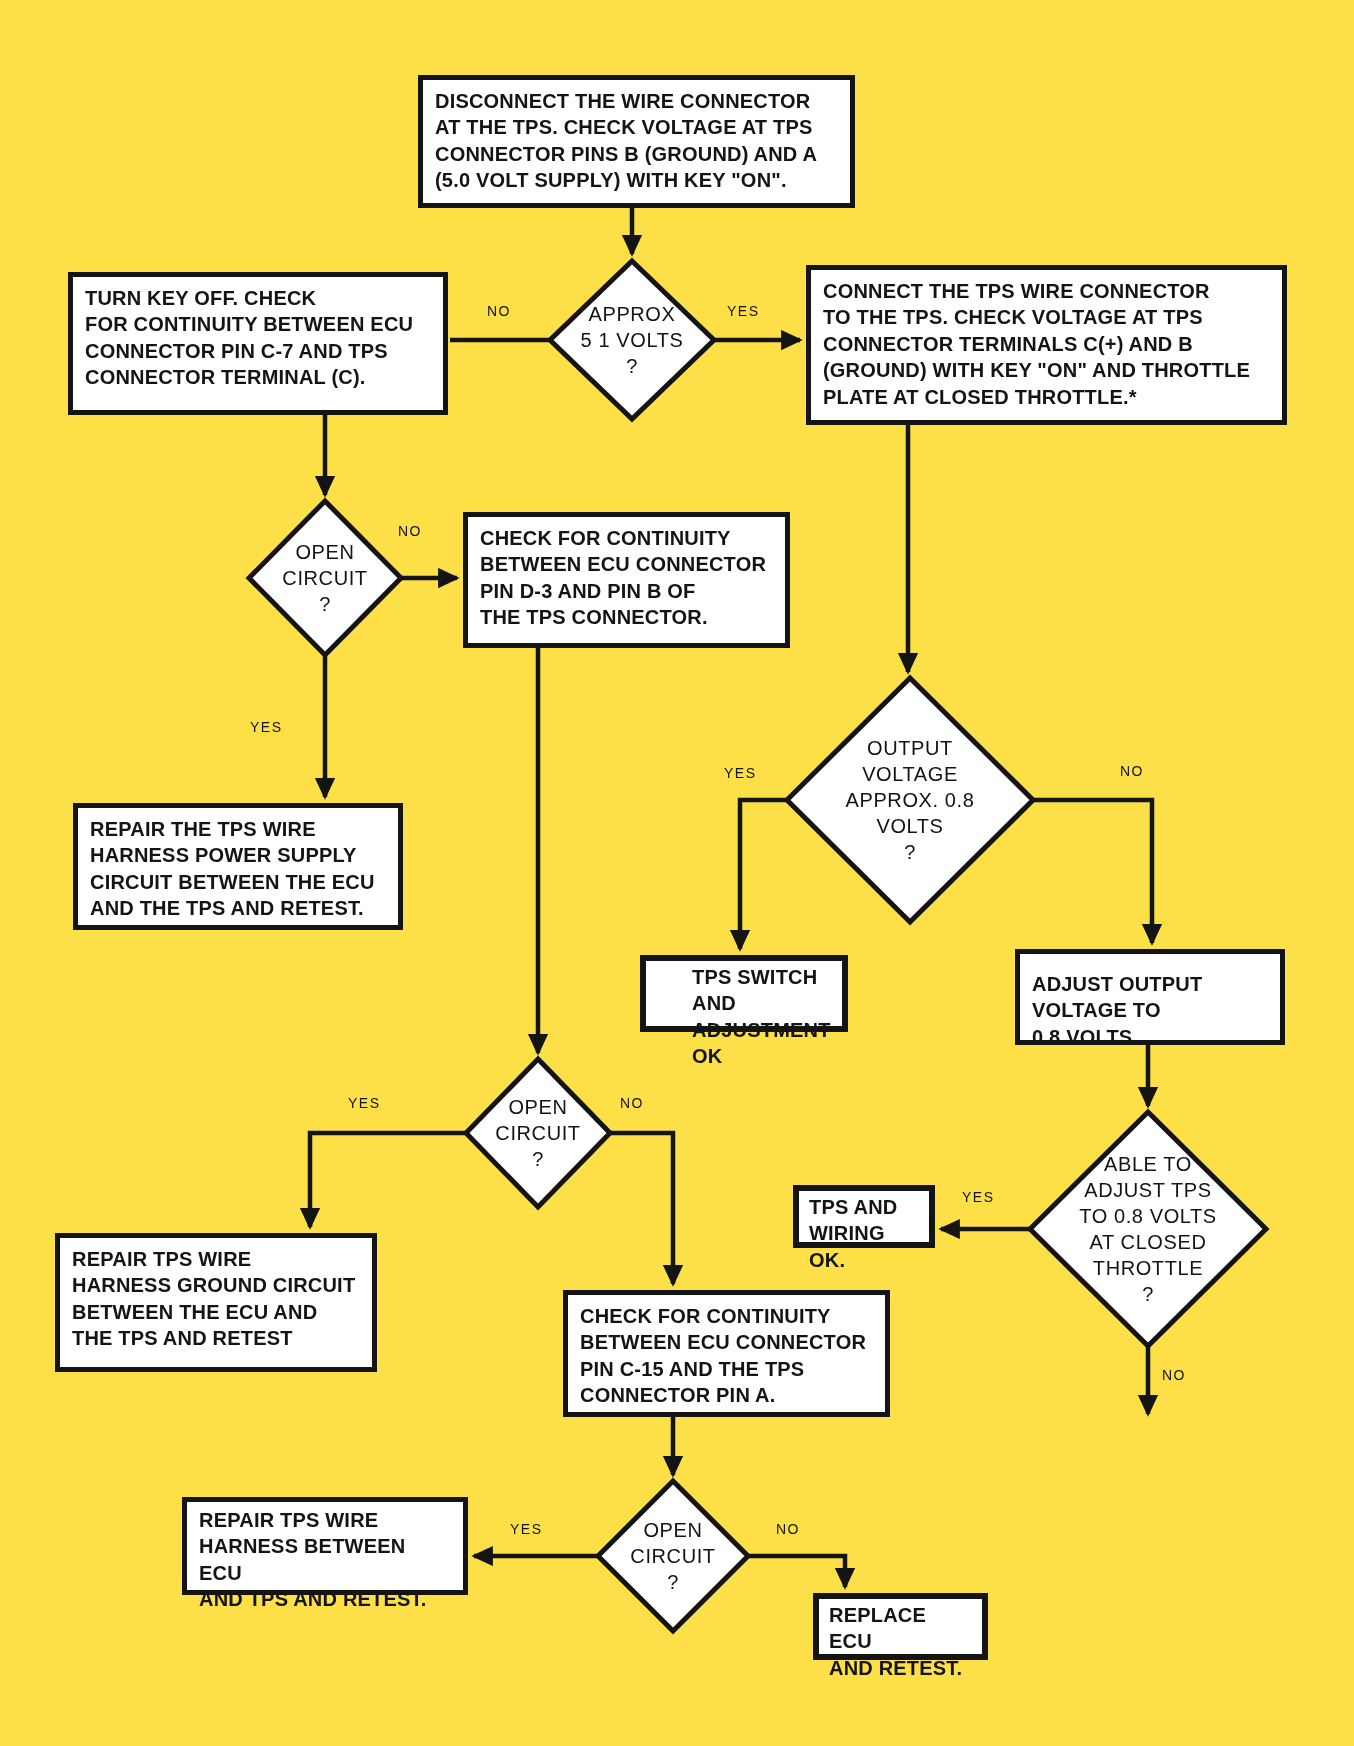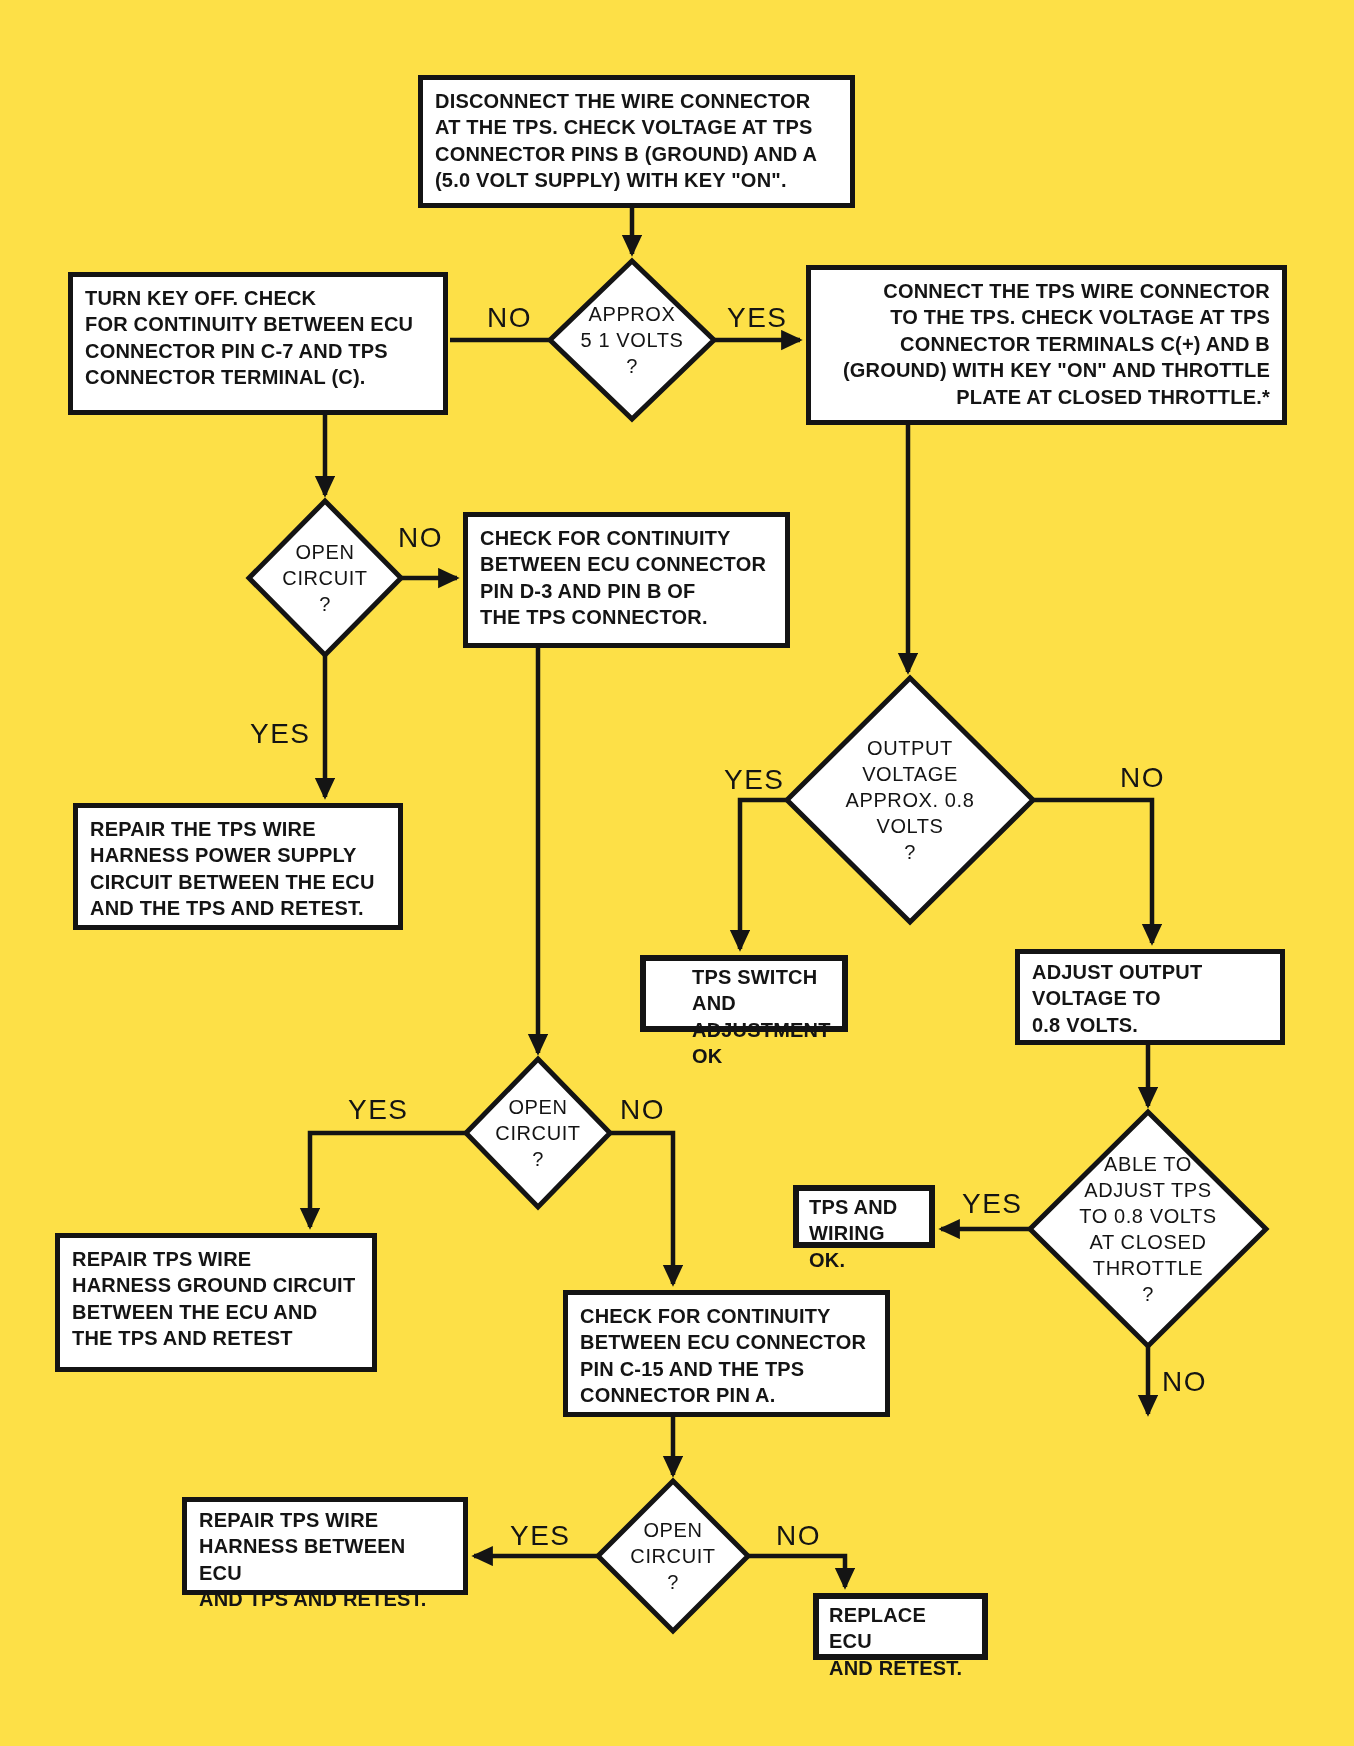--- a/index.html
+++ b/index.html
@@ -15,21 +15,21 @@
     font-weight:bold; font-size:20px; line-height:1.32; letter-spacing:.2px;
     white-space:pre-line;
   }
   .pad-sm { padding:3px 10px; border-width:6px; }
   .dtext {
     position:absolute; display:flex; align-items:center; justify-content:center;
     text-align:center; font-size:20px; line-height:1.3; letter-spacing:.6px;
     white-space:pre-line; font-weight:normal;
   }
   .elabel {
-    position:absolute; font-size:28px; line-height:1; letter-spacing:1.5px;
+    position:absolute; font-size:14px; line-height:1; letter-spacing:1.5px;
     font-weight:normal;
   }
 </style>
 </head>
 <body>
 
 <div id="canvas">
 
   <svg id="wires" viewBox="0 0 1354 1746" xmlns="http://www.w3.org/2000/svg">
     <defs>
@@ -70,40 +70,40 @@
   <div class="node" style="left:418px; top:75px;  width:437px; height:133px;">DISCONNECT THE WIRE CONNECTOR
 AT THE TPS. CHECK VOLTAGE AT TPS
 CONNECTOR PINS B (GROUND) AND A
 (5.0 VOLT SUPPLY) WITH KEY "ON".</div>
 
   <div class="node" style="left:68px;  top:272px; width:380px; height:143px;">TURN KEY OFF. CHECK
 FOR CONTINUITY BETWEEN ECU
 CONNECTOR PIN C-7 AND TPS
 CONNECTOR TERMINAL (C).</div>
 
-  <div class="node" style="left:806px; top:265px; width:481px; height:160px;text-align:right;">CONNECT THE TPS WIRE CONNECTOR
+  <div class="node" style="left:806px; top:265px; width:481px; height:160px;">CONNECT THE TPS WIRE CONNECTOR
 TO THE TPS. CHECK VOLTAGE AT TPS
 CONNECTOR TERMINALS C(+) AND B
 (GROUND) WITH KEY "ON" AND THROTTLE
 PLATE AT CLOSED THROTTLE.*</div>
 
   <div class="node" style="left:463px; top:512px; width:327px; height:136px;">CHECK FOR CONTINUITY
 BETWEEN ECU CONNECTOR
 PIN D-3 AND PIN B OF
 THE TPS CONNECTOR.</div>
 
   <div class="node" style="left:73px;  top:803px; width:330px; height:127px;">REPAIR THE TPS WIRE
 HARNESS POWER SUPPLY
 CIRCUIT BETWEEN THE ECU
 AND THE TPS AND RETEST.</div>
 
   <div class="node pad-sm" style="left:640px; top:955px; width:208px; height:77px;padding-left:46px;">TPS SWITCH AND
 ADJUSTMENT OK</div>
 
-  <div class="node" style="left:1015px; top:949px; width:270px; height:96px; padding-top:5px;">ADJUST OUTPUT
+  <div class="node" style="left:1015px; top:949px; width:270px; height:96px; padding-top:17px;">ADJUST OUTPUT
 VOLTAGE TO
 0.8 VOLTS.</div>
 
   <div class="node pad-sm" style="left:793px; top:1185px; width:142px; height:63px;">TPS AND
 WIRING OK.</div>
 
 
   <div class="node" style="left:55px;  top:1233px; width:322px; height:139px;">REPAIR TPS WIRE
 HARNESS GROUND CIRCUIT
 BETWEEN THE ECU AND

